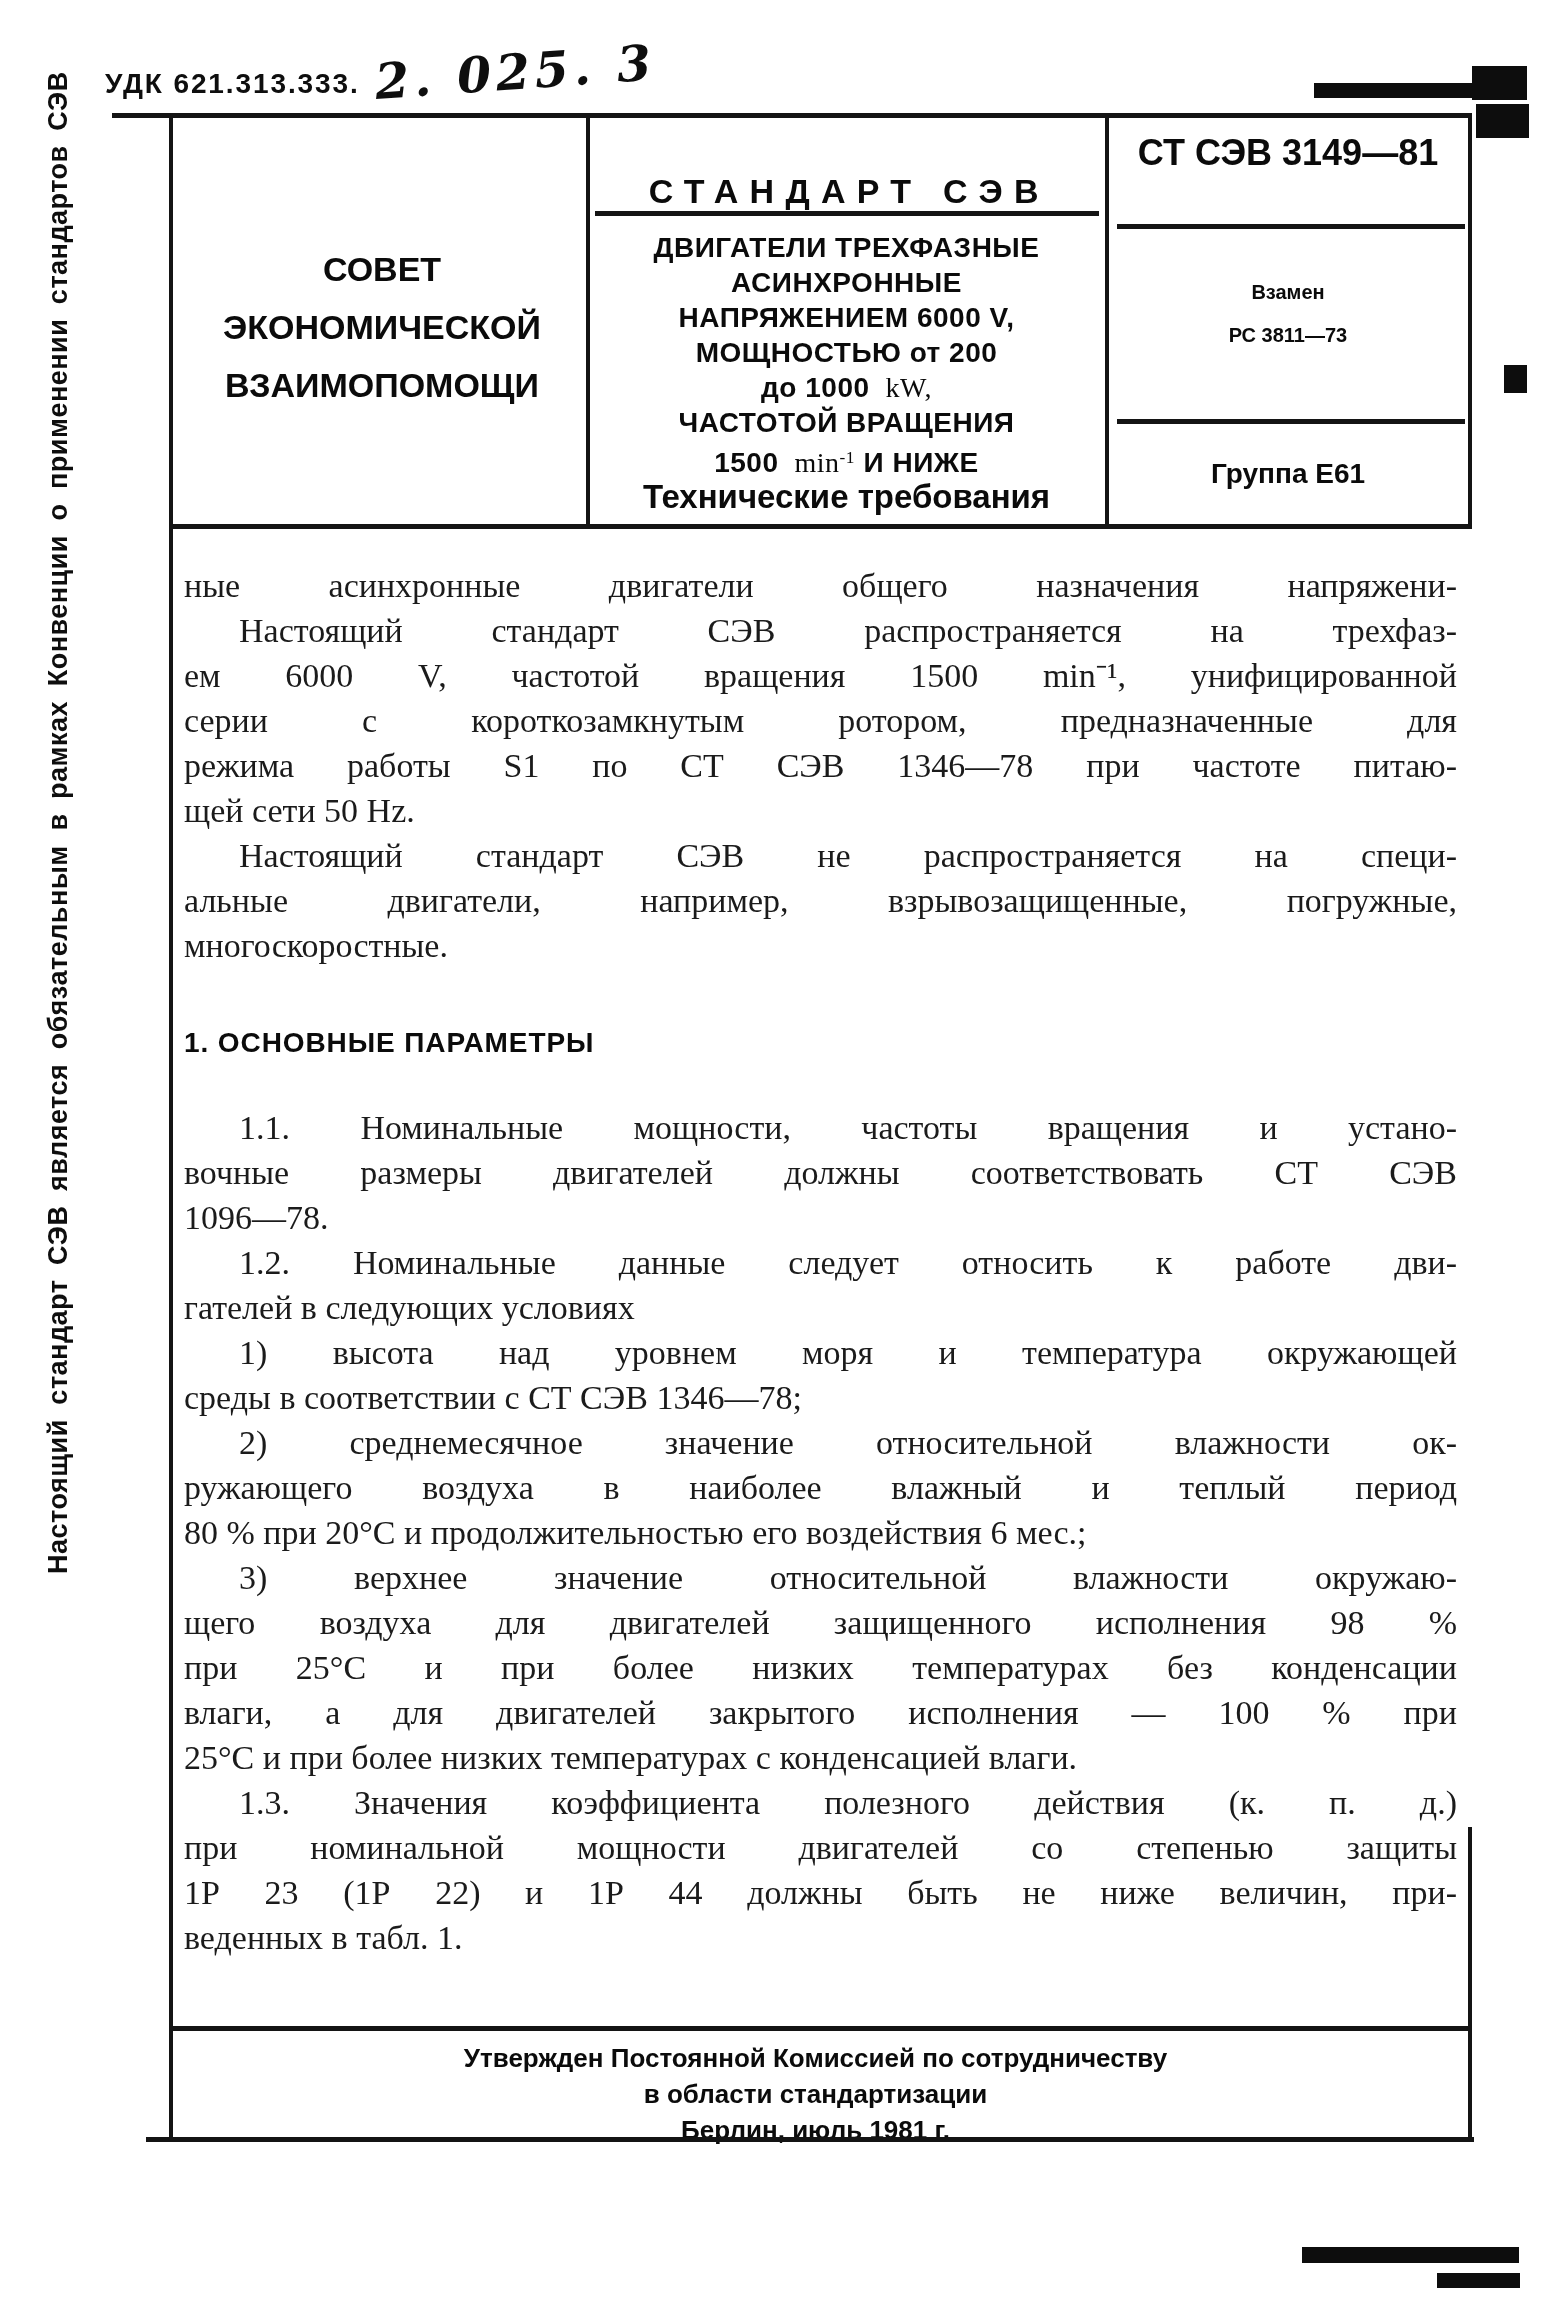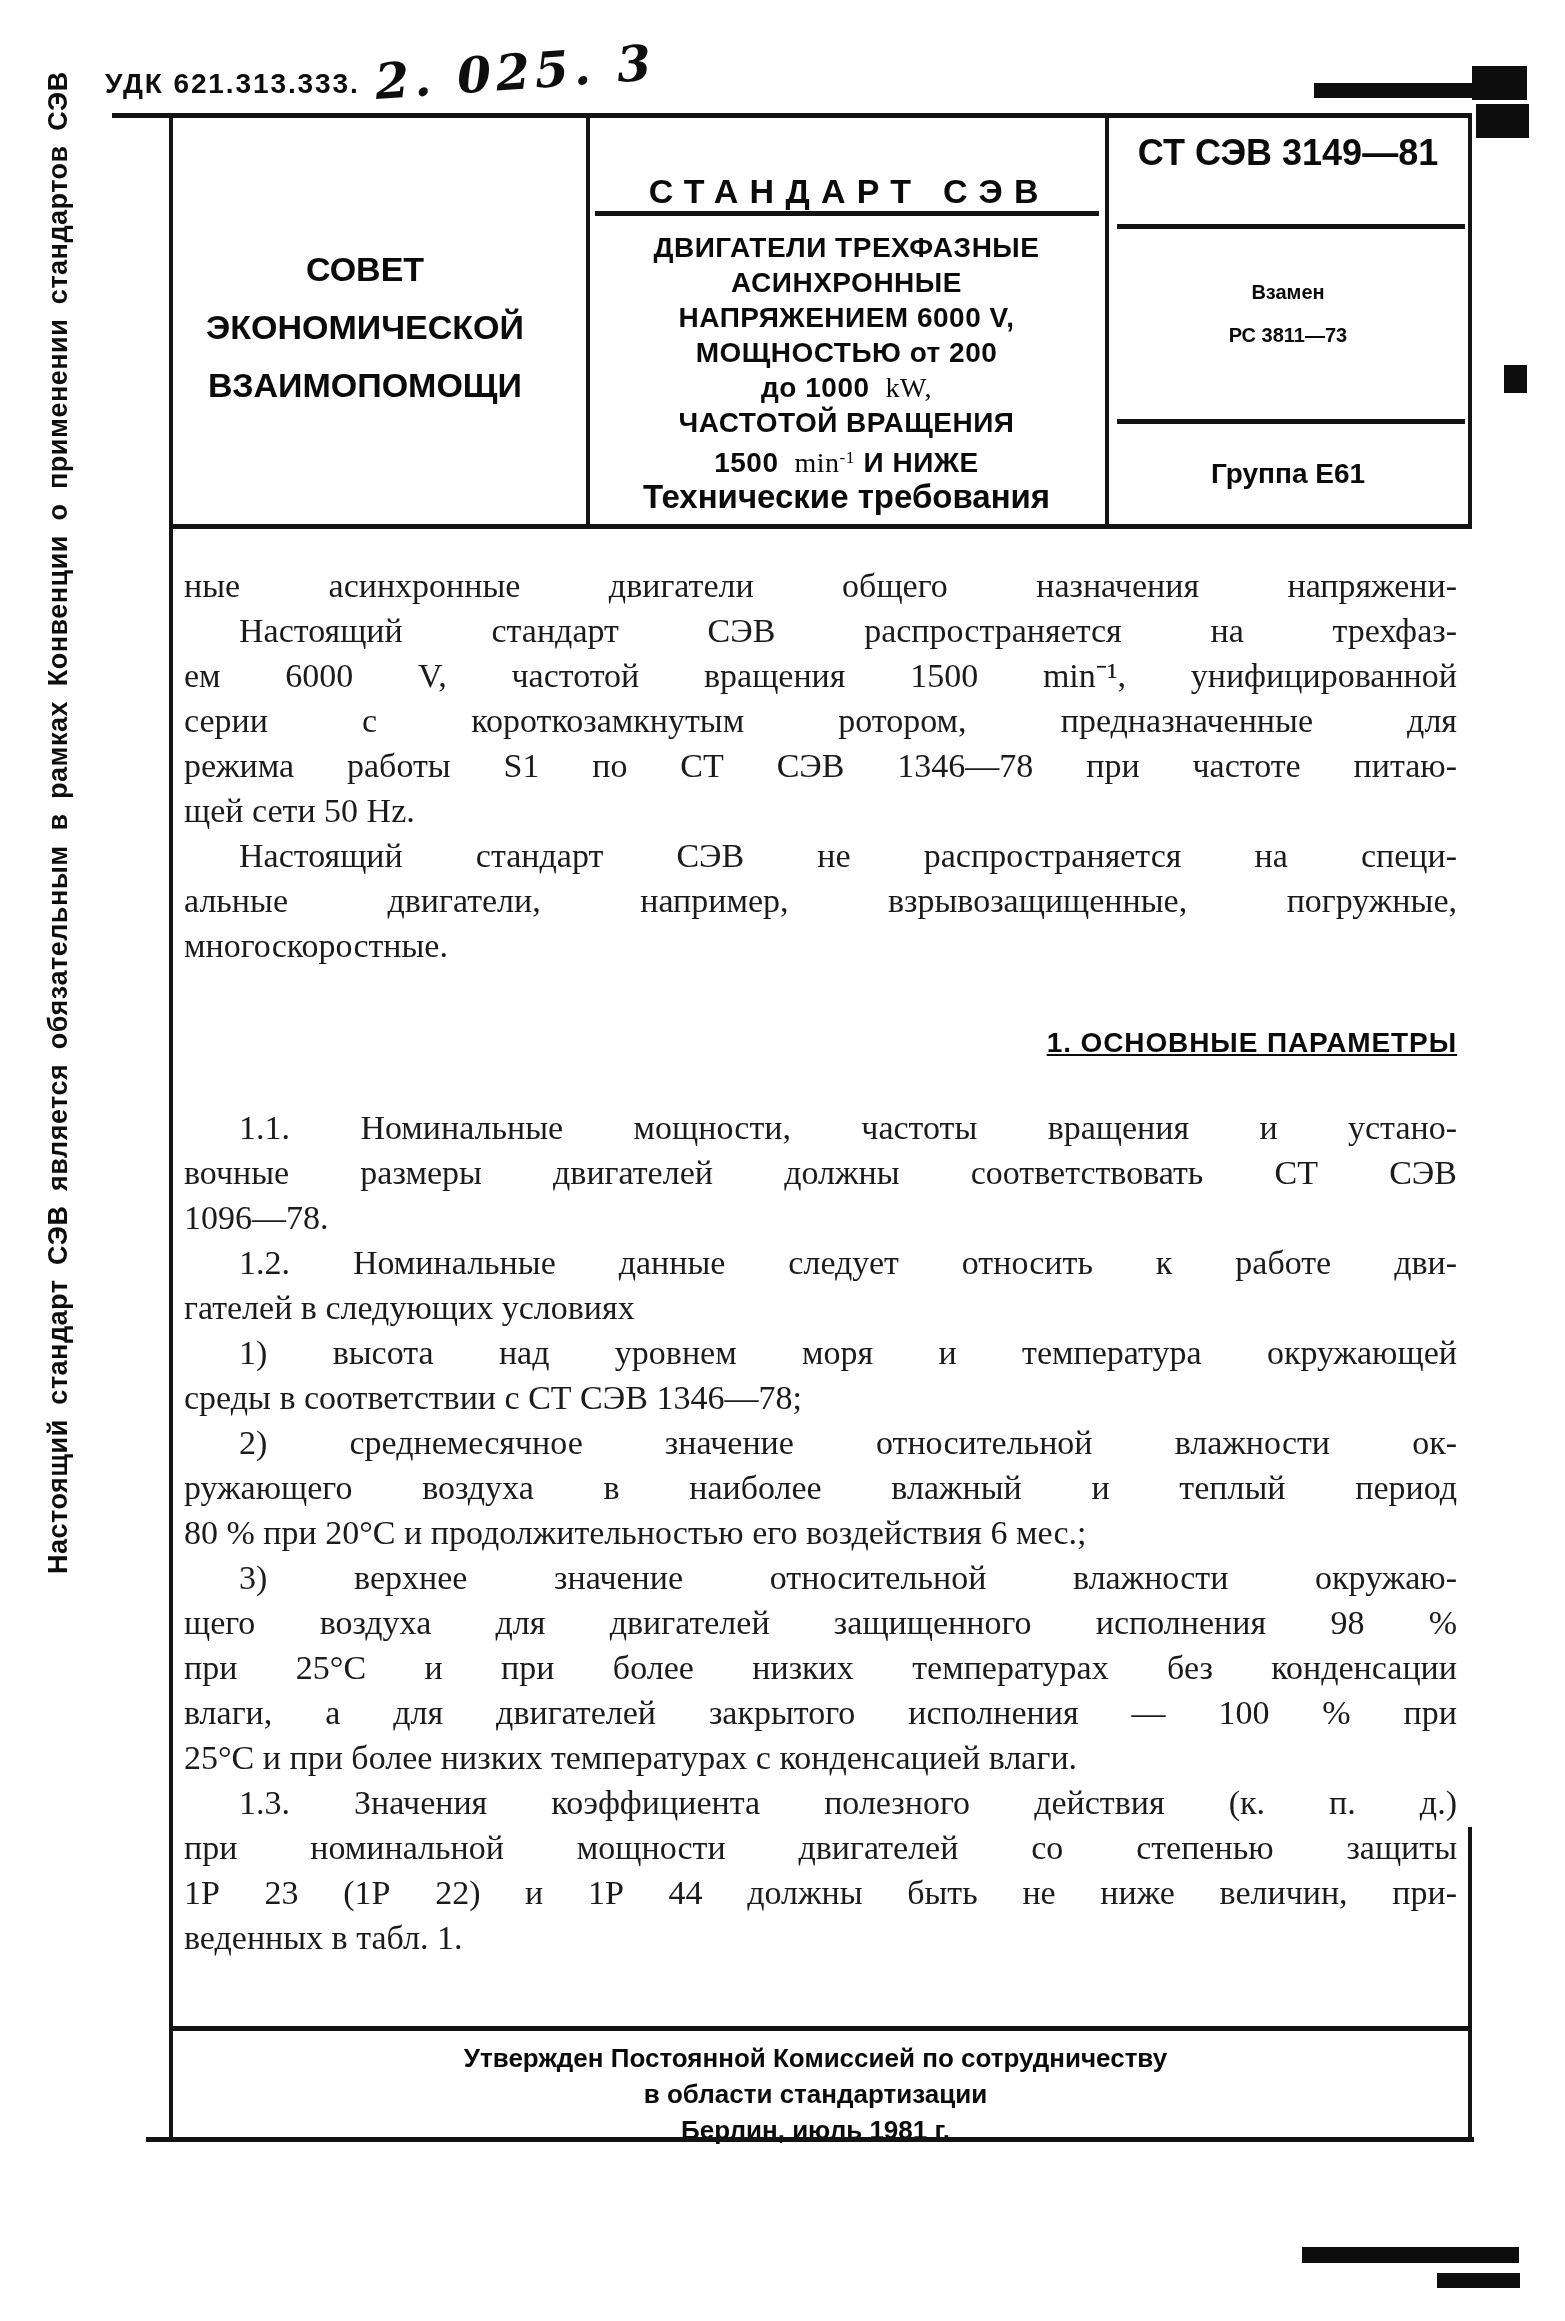--- a/index.html
+++ b/index.html
@@ -14,38 +14,38 @@
   .hand{display:inline-block;font-family:"DejaVu Serif",serif;font-style:italic;font-weight:700;
         font-size:49px;letter-spacing:4.7px;margin-left:15px;transform:rotate(-4deg) translateY(-3.8px);}
 
   
   .vnote{position:absolute;left:43px;top:1574px;transform:rotate(-90deg);transform-origin:top left;
          font-family:"Liberation Sans",sans-serif;font-weight:700;font-size:27px;letter-spacing:0.5px;
          word-spacing:6.6px;white-space:nowrap;color:#0e0e0e;}
 
   
   .hcell{position:absolute;text-align:center;color:#0b0b0b;font-family:"Liberation Sans",sans-serif;}
-  .org{left:159px;top:240px;width:412px;font-weight:700;font-size:34px;line-height:58px;}
+  .org{left:176px;top:240px;width:412px;font-weight:700;font-size:34px;line-height:58px;}
   .stdlabel{left:589px;top:134px;width:515px;font-weight:700;font-size:34px;letter-spacing:11.3px;padding-left:5.6px;box-sizing:border-box;margin-top:38px;}
   .title{left:589px;top:230px;width:515px;font-weight:700;font-size:28px;line-height:35px;letter-spacing:0.5px;}
   .tech{left:589px;top:478px;width:515px;font-weight:700;font-size:33px;}
   .stdnum{left:1108px;top:132px;width:360px;font-weight:700;font-size:36px;}
   .vzamen{left:1108px;top:271px;width:360px;font-weight:700;font-size:20px;line-height:43px;}
   .gruppa{left:1108px;top:458px;width:360px;font-weight:700;font-size:28px;}
   .lat{font-family:"Liberation Serif",serif;font-weight:400;}
   .supx{font-family:"Liberation Serif",serif;font-weight:400;font-size:0.62em;vertical-align:8.5px;}
   .mr{margin-right:16px;} .ml{margin-left:8.5px;}
 
   
   .bodytext{position:absolute;left:184px;top:563px;width:1273px;font-size:34px;line-height:45px;color:#1b1b1b;}
   .bodytext .j{text-align:justify;text-align-last:justify;}
   .bodytext .l{text-align:left;}
   .bodytext .ind{text-indent:55px;}
   .bhead{font-family:"Liberation Sans",sans-serif;font-weight:700;font-size:28px;line-height:34px;
-         text-align:right;letter-spacing:0.9px;margin:58px 0 45px 0;color:#0b0b0b;text-decoration:underline;}
+         text-align:left;letter-spacing:0.9px;margin:58px 0 45px 0;color:#0b0b0b;}
 
   
   .approval{position:absolute;left:168px;top:2040px;width:1295px;text-align:center;
             font-family:"Liberation Sans",sans-serif;font-weight:700;font-size:26px;line-height:36px;color:#0b0b0b;}
 </style>
 </head>
 <body>
 
 <div class="page">
 

